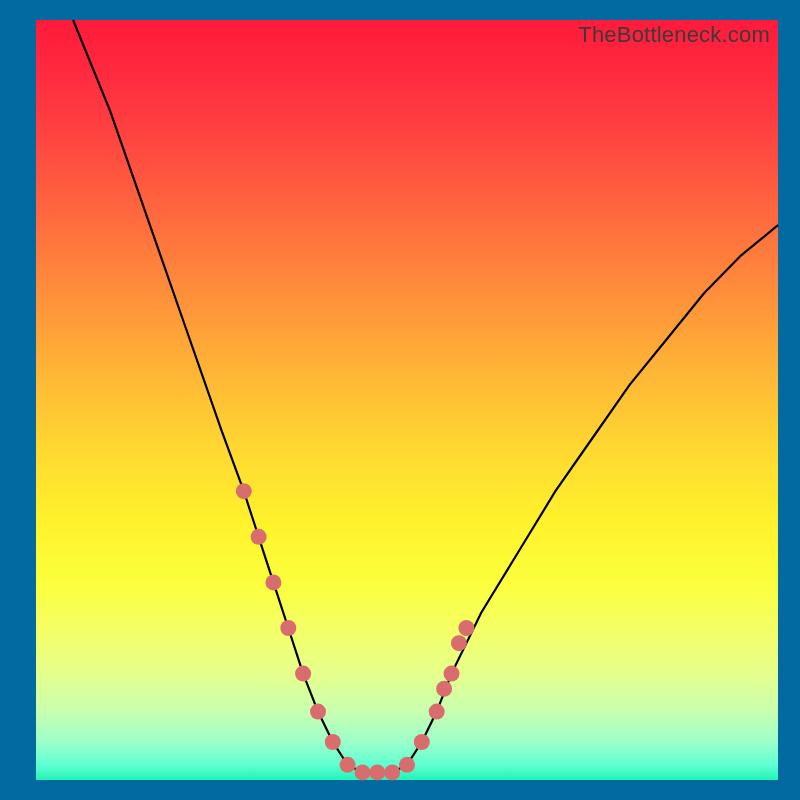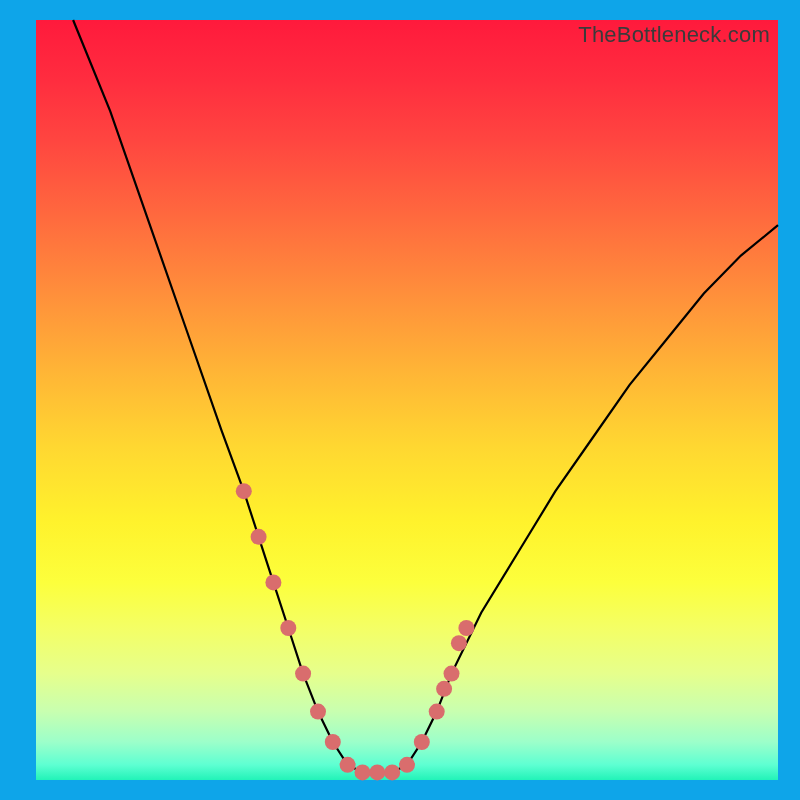--- a/index.html
+++ b/index.html
@@ -10,21 +10,21 @@
     overflow: hidden;
     background: #000;
     font-family: Arial, Helvetica, sans-serif;
   }
   .frame {
     position: absolute;
     left: 0;
     top: 0;
     width: 800px;
     height: 800px;
-    background: #0ea5e9;
+    background: #0369a1;
   }
   .plot-area {
     position: absolute;
     left: 36px;
     top: 20px;
     width: 742px;
     height: 760px;
     
     background: linear-gradient(
       to bottom,

